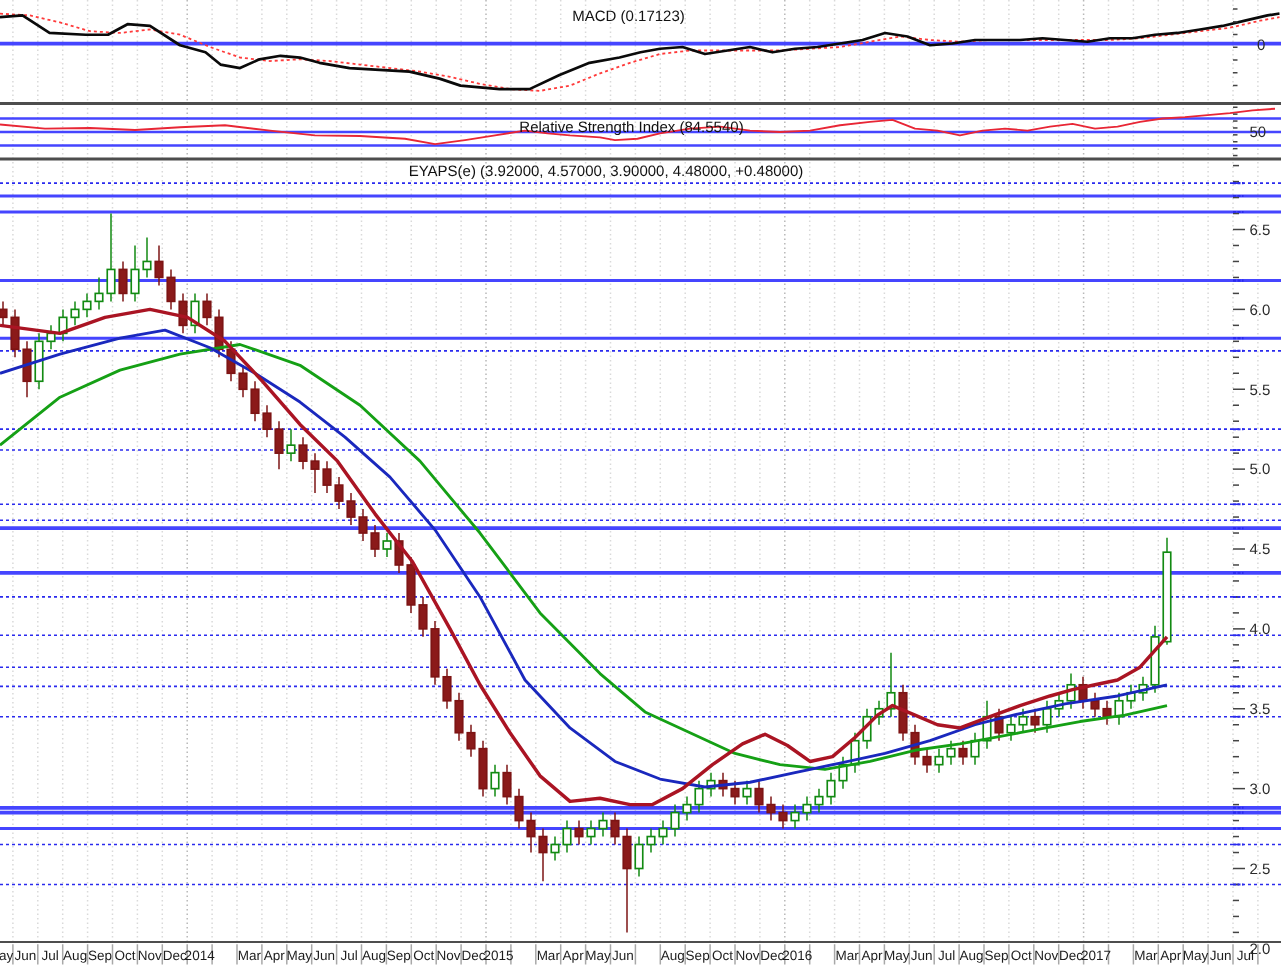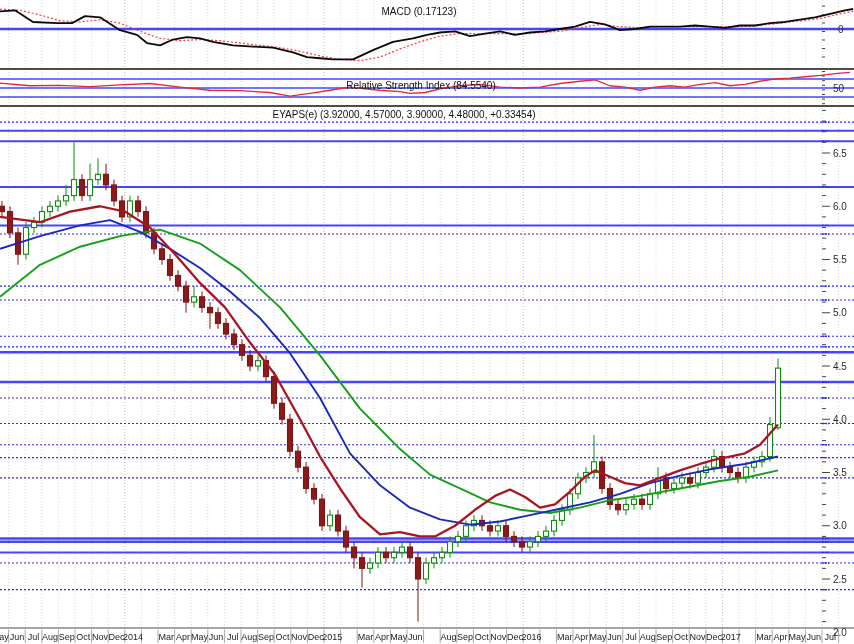--- a/index.html
+++ b/index.html
@@ -490,14 +490,14 @@
       <text x="730.7" y="640" text-anchor="middle" font-size="9" fill="#1d1d1d" font-family="&quot;Liberation Sans&quot;, sans-serif">2017</text>
       <text x="763.9" y="640" text-anchor="middle" font-size="9" fill="#1d1d1d" font-family="&quot;Liberation Sans&quot;, sans-serif">Mar</text>
       <text x="780.5" y="640" text-anchor="middle" font-size="9" fill="#1d1d1d" font-family="&quot;Liberation Sans&quot;, sans-serif">Apr</text>
       <text x="797.1" y="640" text-anchor="middle" font-size="9" fill="#1d1d1d" font-family="&quot;Liberation Sans&quot;, sans-serif">May</text>
       <text x="813.7" y="640" text-anchor="middle" font-size="9" fill="#1d1d1d" font-family="&quot;Liberation Sans&quot;, sans-serif">Jun</text>
       <text x="830.3000000000001" y="640" text-anchor="middle" font-size="9" fill="#1d1d1d" font-family="&quot;Liberation Sans&quot;, sans-serif">Jul</text>
     </svg>
 
   <div class="panel-title" style="left:419px;top:6px;">MACD (0.17123)</div>
   <div class="panel-title" style="left:421px;top:69px;margin-top:11px;">Relative Strength Index (84.5540)</div>
-  <div class="panel-title" style="left:404px;top:109px;">EYAPS(e) (3.92000, 4.57000, 3.90000, 4.48000, +0.33454)</div>
+  <div class="panel-title" style="left:404px;top:109px;">EYAPS(e) (3.92000, 4.57000, 3.90000, 4.48000, +0.48000)</div>
 </div>
 
 </body></html>

